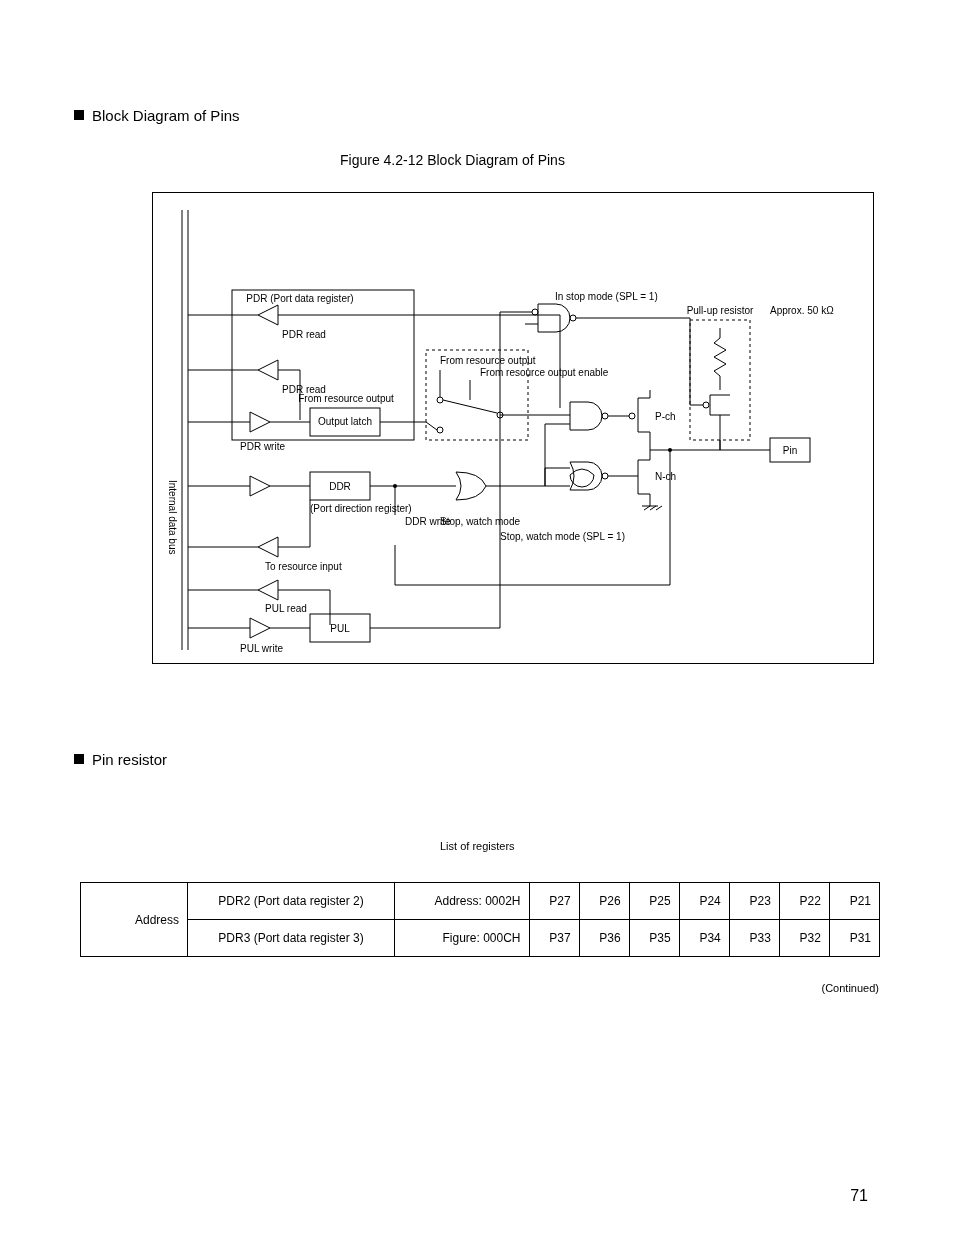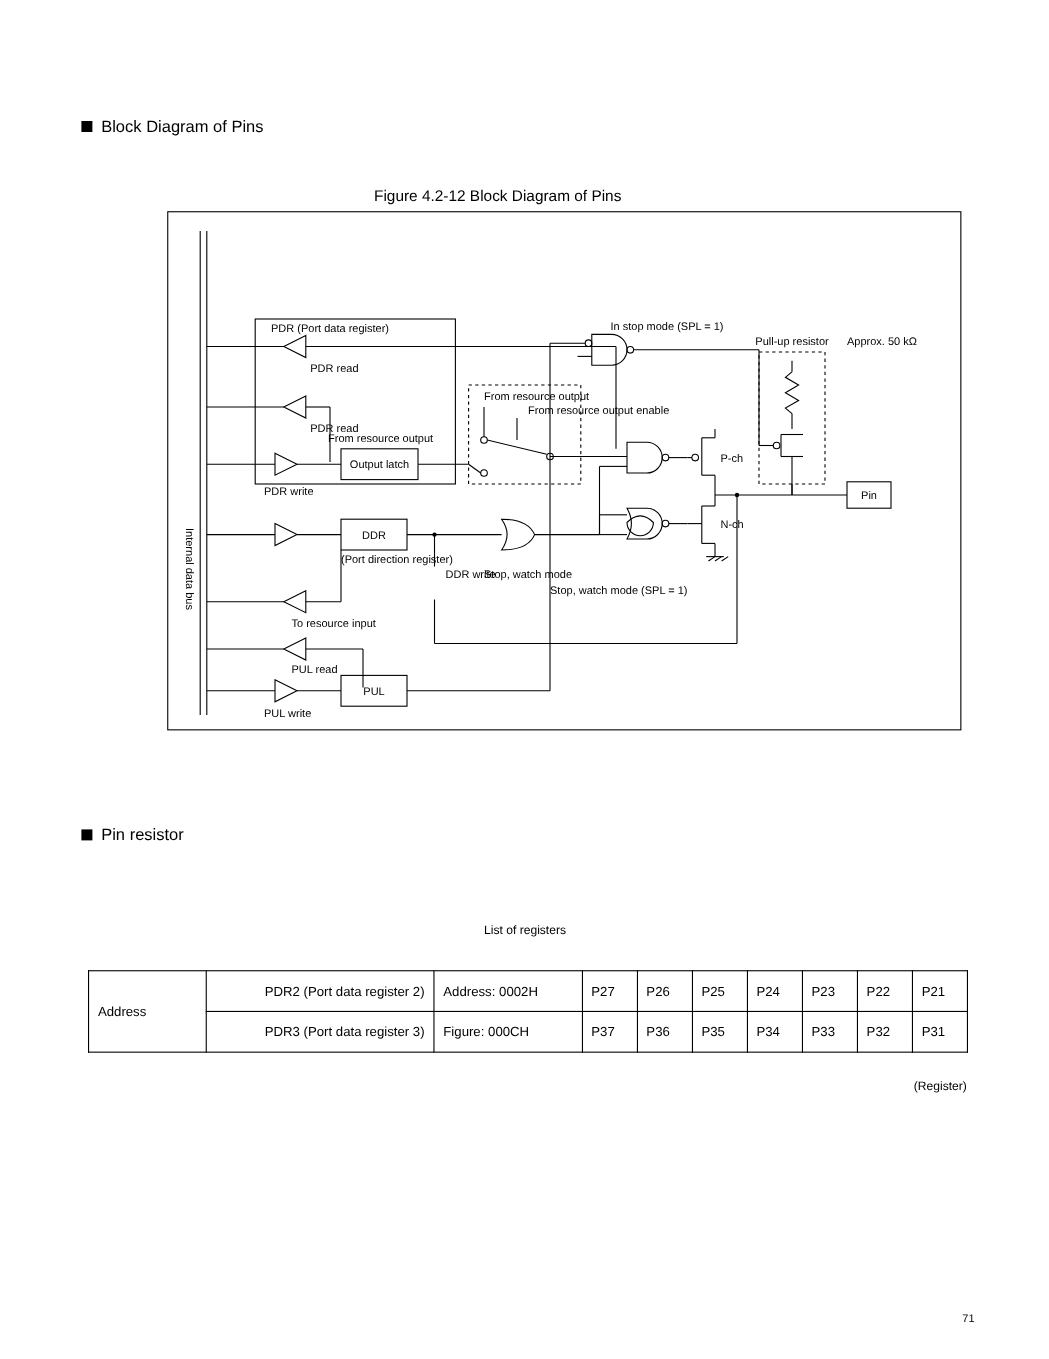--- a/index.html
+++ b/index.html
@@ -3,36 +3,36 @@
 <meta charset="utf-8">
 <style>
   html,body{margin:0;padding:0;background:#fff;font-family:Helvetica,Arial,sans-serif;color:#000}
   .page{width:954px;height:1235px;position:relative}
   .sq{position:absolute;width:10px;height:10px;background:#000}
   .h2{position:absolute;font-size:15px}
   .figbox{position:absolute;left:152px;top:192px;width:720px;height:470px;border:1px solid #000}
   .figtitle{position:absolute;font-size:14px}
   .tblbox{position:absolute;left:80px;top:882px;width:800px}
   table{border-collapse:collapse;width:100%}
-  td,th{border:1px solid #000;padding:6px 8px;font-size:12px;text-align:left;height:24px}
-  td.l{text-align:right}
+  td,th{border:1px solid #000;padding:6px 8px;font-size:12px;text-align:right;height:24px}
+  td.l{text-align:center}
   .note{position:absolute;font-size:11px;line-height:1.5}
   svg{position:absolute;left:0;top:0}
   .t{font-size:10px;fill:#000}
   .tv{font-size:10px;fill:#000;writing-mode:vertical-rl;text-orientation:mixed}
-  .pgno{position:absolute;right:68px;bottom:30px;font-size:10px}
+  .pgno{position:absolute;right:86px;bottom:30px;font-size:16px}
 </style>
 </head>
 <body>
 
 <div class="page">
   <div class="sq" style="left:74px;top:110px"></div>
   <div class="h2" style="left:92px;top:107px">Block Diagram of Pins</div>
 
-  <div class="figtitle" style="left:340px;top:170px">Figure 4.2-12   Block Diagram of Pins</div>
+  <div class="figtitle" style="left:340px;top:152px">Figure 4.2-12   Block Diagram of Pins</div>
   <div class="figbox"></div>
 
   <svg width="954" height="1235">
 
     <line x1="182" y1="210" x2="182" y2="650" stroke="#000"></line>
     <line x1="188" y1="210" x2="188" y2="650" stroke="#000"></line>
     <text x="172" y="480" class="tv">Internal data bus</text>
 
     <rect x="232" y="290" width="182" height="150" fill="none" stroke="#000"></rect>
     <text x="300" y="302" class="t" text-anchor="middle">PDR (Port data register)</text>
@@ -235,15 +235,15 @@
         <td>P35</td>
         <td>P34</td>
         <td>P33</td>
         <td>P32</td>
         <td>P31</td>
       </tr>
     </tbody>
       </table>
   </div>
 
-  <div class="note" style="right:75px;top:980px">(Register)</div>
+  <div class="note" style="right:75px;top:980px">(Continued)</div>
   <div class="pgno">71</div>
 </div>
 
 </body></html>

